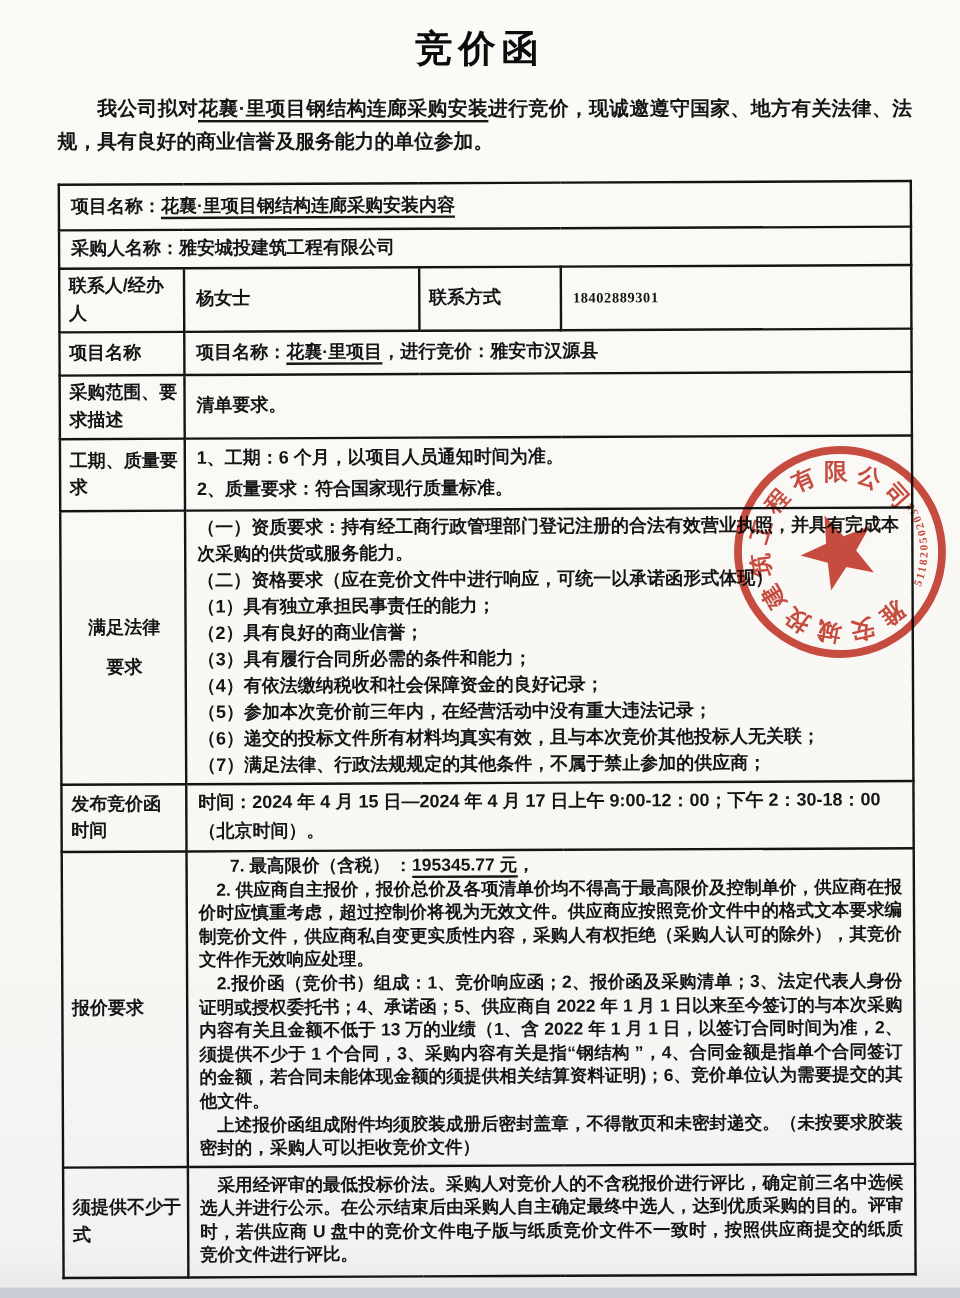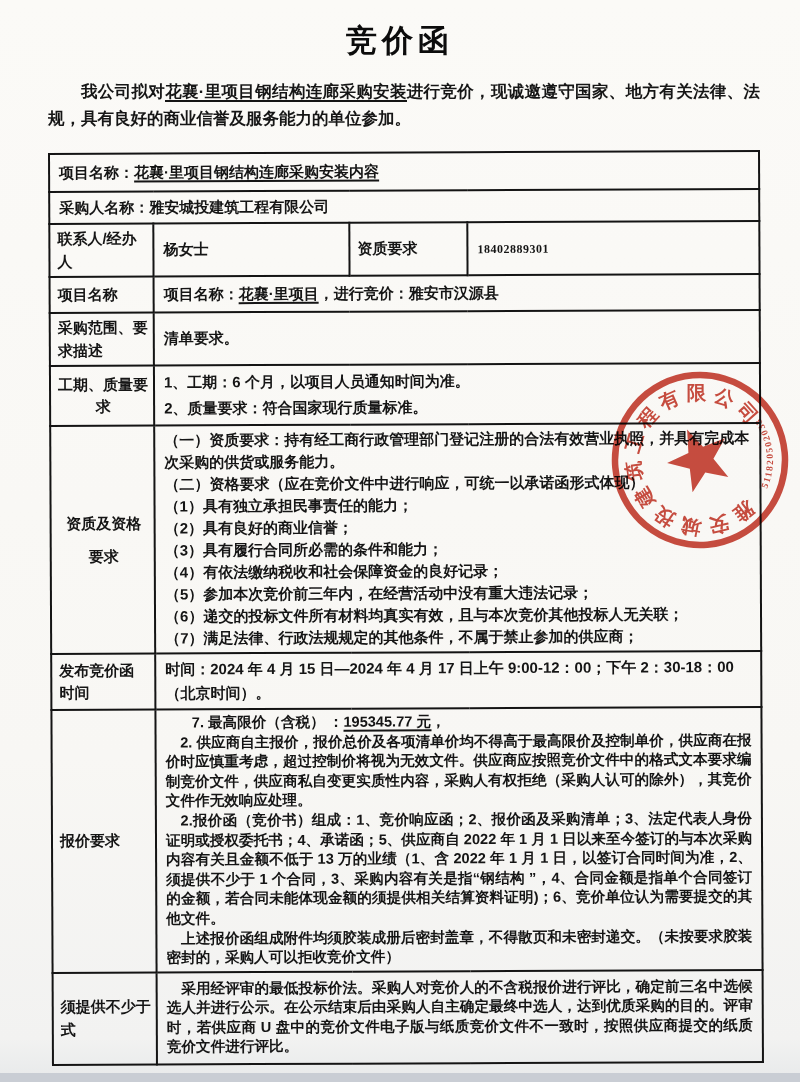--- a/index.html
+++ b/index.html
@@ -26,21 +26,21 @@
   table { border-collapse:collapse; width:710px; table-layout:fixed; }
   td { border:2px solid #141414; padding:3px 9px; vertical-align:middle;
        font-size:15px; font-weight:600; line-height:1.5; color:#151515; }
   td.lab { font-weight:700; white-space:pre-line; padding:3px 5px 3px 7px; }
   tr.r1  td { height:38px; font-weight:700; }
   tr.r2  td { height:32px; font-weight:700; }
   tr.r3  td { height:48px; }
   tr.r4  td { height:36px; }
   tr.r5  td { height:42px; }
   tr.r6  td { height:56px; }
-  tr.r6  td.lab { text-align:center; }
+  tr.r6  td.lab { text-align:left; }
   tr.r6  .line { line-height:26px; }
   tr.r7  td { height:200px; }
   tr.r7  td.lab { text-align:center; line-height:2.2; }
   tr.r7  .line { line-height:22px; }
   tr.r8  td { height:50px; }
   tr.r8  .cnt { line-height:24px; }
   tr.r9  td { height:248px; }
   tr.r9  .p { font-size:14.6px; line-height:19.6px; text-align:justify; }
   tr.r9  .p1 { text-indent:1.8em; }
   tr.r9  .pN { text-indent:1em; }
@@ -80,21 +80,21 @@
     </tr>
 
     <tr class="r2">
       <td colspan="4">采购人名称：雅安城投建筑工程有限公司</td>
     </tr>
 
     <tr class="r3">
       <td class="lab">联系人/经办
 人</td>
       <td>杨女士</td>
-      <td class="lab">资质要求</td>
+      <td class="lab">联系方式</td>
       <td><span class="phone">18402889301</span></td>
     </tr>
 
     <tr class="r4">
       <td class="lab">项目名称</td>
       <td colspan="3"><span>项目名称：</span><span class="u">花襄·里项目</span><span>，进行竞价：雅安市汉源县</span></td>
     </tr>
 
     <tr class="r5">
       <td class="lab">采购范围、要
@@ -105,21 +105,21 @@
     <tr class="r6">
       <td class="lab">工期、质量要
 求</td>
       <td colspan="3">
         <div class="line">1、工期：6 个月，以项目人员通知时间为准。</div>
         <div class="line">2、质量要求：符合国家现行质量标准。</div>
       </td>
     </tr>
 
     <tr class="r7">
-      <td class="lab">资质及资格
+      <td class="lab">满足法律
 要求</td>
       <td colspan="3">
         <div class="line">（一）资质要求：持有经工商行政管理部门登记注册的合法有效营业执照，并具有完成本次采购的供货或服务能力。</div>
         <div class="line">（二）资格要求（应在竞价文件中进行响应，可统一以承诺函形式体现）</div>
         <div class="line">（1）具有独立承担民事责任的能力；</div>
         <div class="line">（2）具有良好的商业信誉；</div>
         <div class="line">（3）具有履行合同所必需的条件和能力；</div>
         <div class="line">（4）有依法缴纳税收和社会保障资金的良好记录；</div>
         <div class="line">（5）参加本次竞价前三年内，在经营活动中没有重大违法记录；</div>
         <div class="line">（6）递交的投标文件所有材料均真实有效，且与本次竞价其他投标人无关联；</div>

